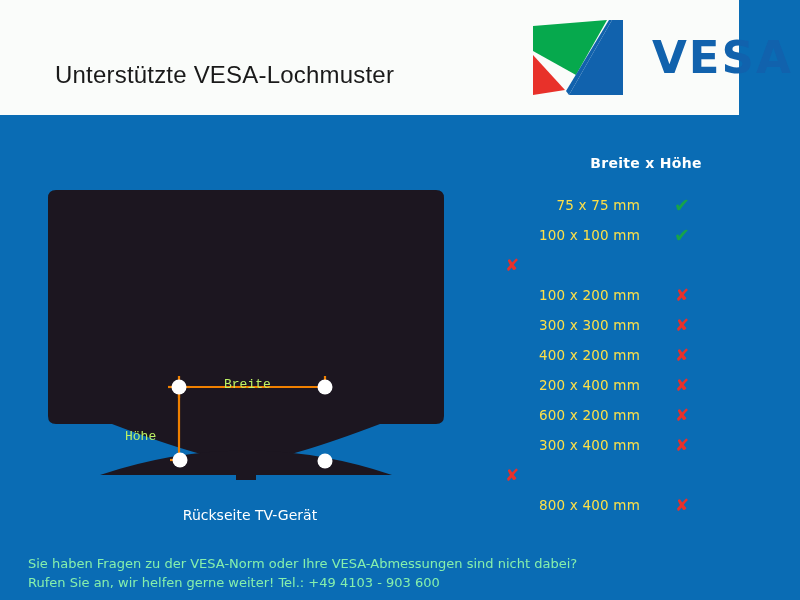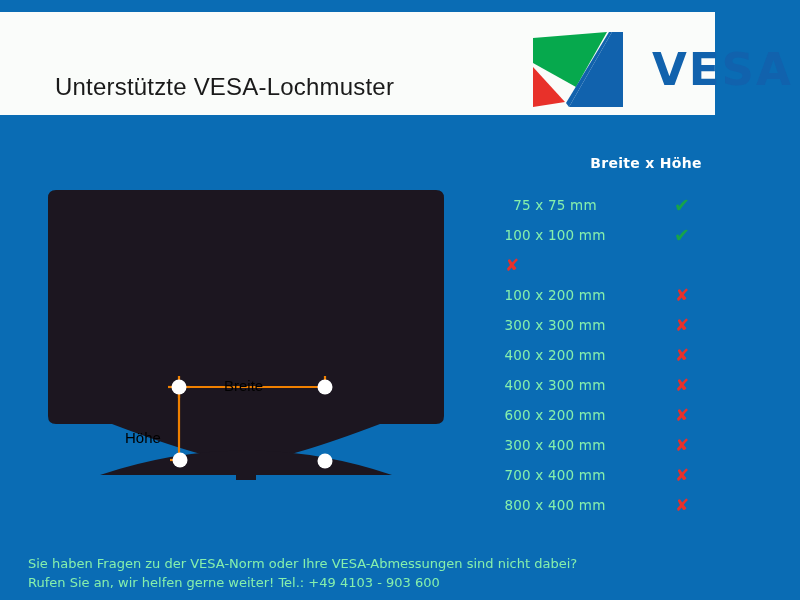--- a/index.html
+++ b/index.html
@@ -12,23 +12,24 @@
     width: 800px;
     height: 600px;
     overflow: hidden;
     font-family: "DejaVu Sans", sans-serif;
     background: #0a6cb4;
   }
 
   
   #header {
     position: absolute;
-    left: 0; top: 12px;
+    left: 0; top: 0;
     width: 715px; height: 115px;
     background: #fafcfa;
+    padding-left: 24px;
   }
   #page-title {
     position: absolute;
     left: 55px; top: 61px;
     font-family: "Liberation Sans", sans-serif;
     font-size: 24px;
     color: #1a1a1a;
     white-space: nowrap;
     letter-spacing: 0.2px;
   }
@@ -73,23 +74,23 @@
     width: 420px;
     text-align: center;
     color: #ffffff;
     font-size: 14px;
     font-family: "DejaVu Sans", sans-serif;
   }
 
   
   .dim-label {
     position: absolute;
-    color: #000000;
-    font-size: 15px;
-    font-family: Liberation Sans, sans-serif;
+    color: #bef264;
+    font-size: 13px;
+    font-family: Liberation Mono, monospace;
     white-space: nowrap;
   }
   #label-breite { left: 224px; top: 262px; }
   #label-hoehe  { left: 125px; top: 314px; }
 
   
   #spec-table {
     position: absolute;
     left: 470px; top: 40px;
     width: 300px;
@@ -104,22 +105,22 @@
     letter-spacing: 0.3px;
     text-align: center;
   }
   .spec-row {
     display: flex;
     align-items: center;
     height: 30px;
   }
   .spec-size {
     width: 170px;
-    text-align: center;
-    color: #86efac;
+    text-align: right;
+    color: #fde047;
     font-size: 13.5px;
     font-family: "DejaVu Sans", sans-serif;
     letter-spacing: 0.2px;
   }
   .spec-mark {
     width: 40px;
     text-align: center;
     font-size: 17px;
     font-weight: bold;
     font-family: "DejaVu Sans", sans-serif;
@@ -193,20 +194,21 @@
 
       <circle cx="139" cy="197" r="7.5" fill="#ffffff"></circle>
       <circle cx="285" cy="197" r="7.5" fill="#ffffff"></circle>
       <circle cx="140" cy="270" r="7.5" fill="#ffffff"></circle>
       <circle cx="285" cy="271" r="7.5" fill="#ffffff"></circle>
     </svg>
 
     <div class="dim-label" id="label-breite">Breite</div>
     <div class="dim-label" id="label-hoehe">Höhe</div>
 
+    <div id="tv-caption">Rückseite TV-Gerät</div>
 
     <div id="spec-table">
       <div id="spec-header">Breite x Höhe</div>
       <div id="spec-rows">
           <div class="spec-row">
             <div class="spec-size">75 x 75 mm</div>
             <div class="spec-mark mark-yes">✔</div>
           </div>
           <div class="spec-row">
             <div class="spec-size">100 x 100 mm</div>
@@ -221,33 +223,32 @@
           </div>
           <div class="spec-row">
             <div class="spec-size">300 x 300 mm</div>
             <div class="spec-mark mark-no">✘</div>
           </div>
           <div class="spec-row">
             <div class="spec-size">400 x 200 mm</div>
             <div class="spec-mark mark-no">✘</div>
           </div>
           <div class="spec-row">
-            <div class="spec-size">400 x 300 mm</div>
+            <div class="spec-size">200 x 400 mm</div>
             <div class="spec-mark mark-no">✘</div>
           </div>
           <div class="spec-row">
             <div class="spec-size">600 x 200 mm</div>
             <div class="spec-mark mark-no">✘</div>
           </div>
           <div class="spec-row">
             <div class="spec-size">300 x 400 mm</div>
             <div class="spec-mark mark-no">✘</div>
           </div>
           <div class="spec-row">
-            <div class="spec-size">700 x 400 mm</div>
             <div class="spec-mark mark-no">✘</div>
           </div>
           <div class="spec-row">
             <div class="spec-size">800 x 400 mm</div>
             <div class="spec-mark mark-no">✘</div>
           </div>
         </div>
     </div>
 
   </div>

